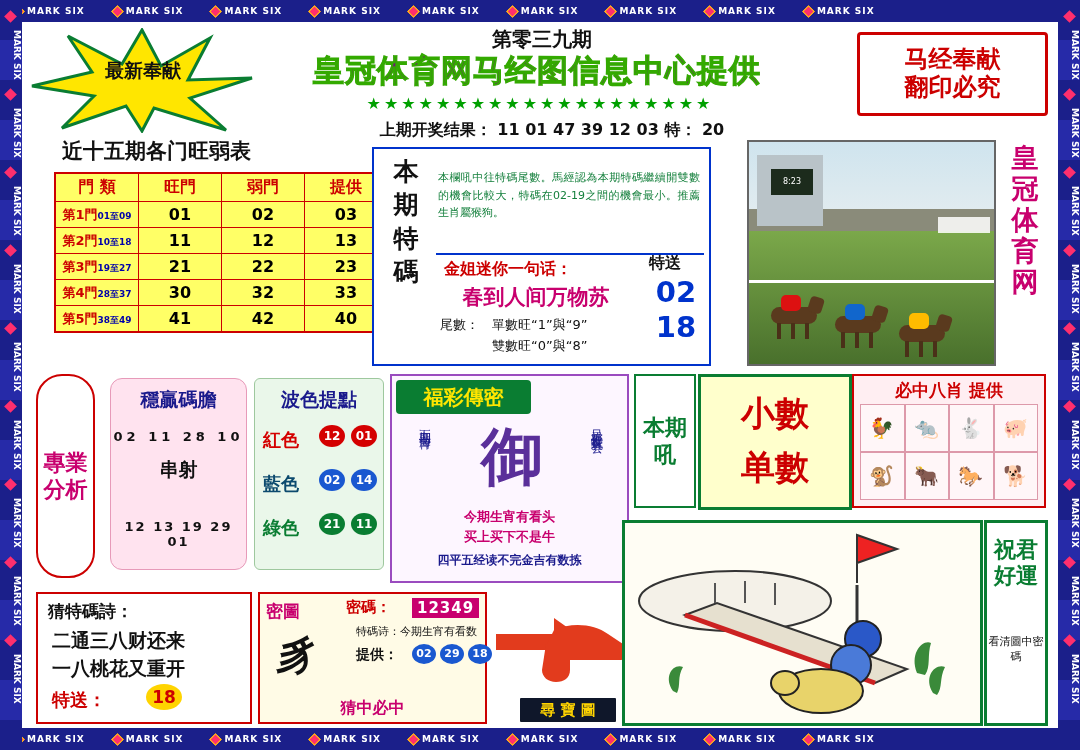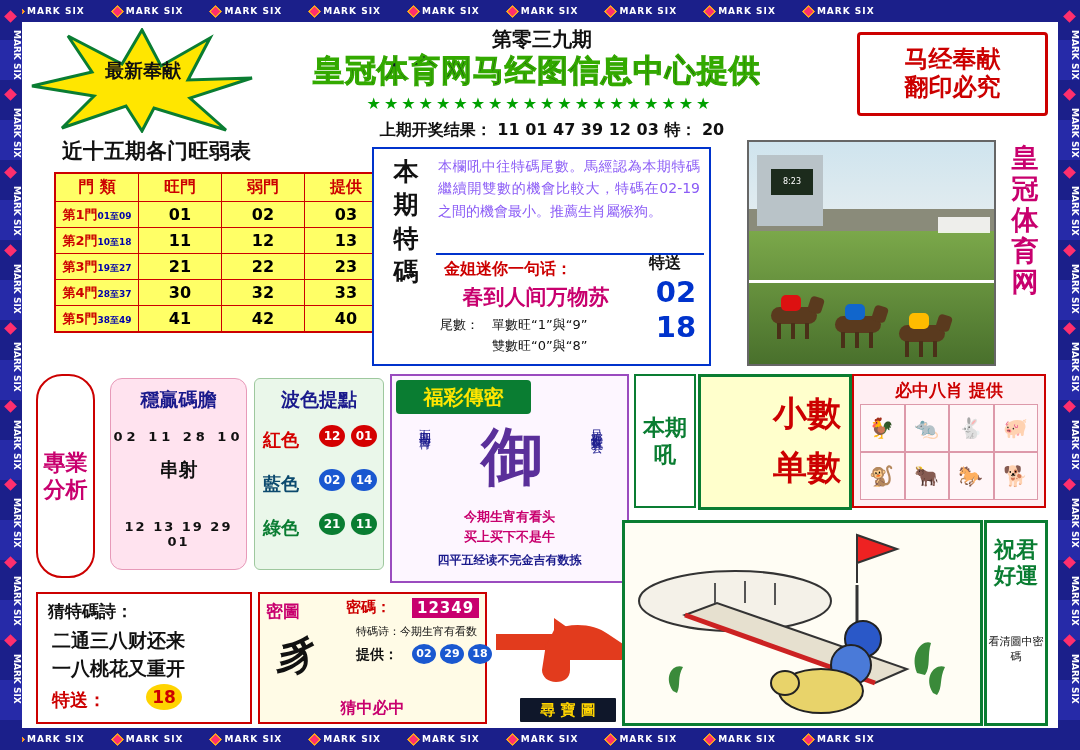--- a/index.html
+++ b/index.html
@@ -26,21 +26,21 @@
 
   
   .star-wrap{position:absolute;left:8px;top:6px;width:225px;height:105px;}
   .star{position:absolute;left:0;top:0;width:225px;height:105px;}
   .star-text{position:absolute;left:38px;top:30px;width:150px;text-align:center;
              color:#111;font-weight:bold;font-size:19px;
              font-family:"DejaVu Sans","Liberation Sans",sans-serif;}
   .issue{position:absolute;left:390px;top:4px;width:260px;text-align:center;
          font-size:20px;font-weight:bold;color:#111;}
   .bigtitle{position:absolute;left:235px;top:28px;width:560px;text-align:center;
-            font-size:31px;font-weight:bold;color:#0f172a;
+            font-size:31px;font-weight:bold;color:#701a75;
             -webkit-text-stroke:1px #3a0;letter-spacing:1px;}
   .stars{position:absolute;left:248px;top:72px;width:540px;text-align:center;
          color:#00a000;font-size:16px;letter-spacing:3px;}
   .lastres{position:absolute;left:300px;top:98px;width:460px;text-align:center;
            font-size:16px;font-weight:bold;color:#111;}
   .redbox{position:absolute;right:10px;top:10px;width:185px;height:78px;
           border:3px solid #cc0000;background:#fff;border-radius:4px;
           display:flex;flex-direction:column;align-items:center;justify-content:center;}
   .redbox div{font-size:24px;font-weight:bold;color:#c00;line-height:1.15;}
 
@@ -53,21 +53,21 @@
   table.mx th{width:82px;color:#c00;background:#ffff66;font-size:16px;}
   table.mx td.lbl{color:#c00;font-size:13px;width:82px;}
   table.mx td.val{color:#000;font-size:16px;width:82px;}
   .sup{font-size:9px;color:#00a;}
 
   
   .tm-panel{position:absolute;left:350px;top:125px;width:335px;height:215px;
             border:2px solid #0033cc;background:#fff;}
   .tm-left{position:absolute;left:4px;top:6px;width:56px;text-align:center;}
   .tm-left span{display:block;font-size:25px;font-weight:bold;color:#111;line-height:1.33;}
-  .tm-text{position:absolute;left:64px;top:6px;width:262px;font-size:14px;color:#8b5cf6;
+  .tm-text{position:absolute;left:64px;top:20px;width:262px;font-size:11px;color:#15803d;
            line-height:1.6;text-align:justify;}
   .tm-sep{position:absolute;left:62px;top:104px;width:268px;height:2px;background:#0033cc;}
   .tm-jin{position:absolute;left:70px;top:110px;font-size:16px;font-weight:bold;color:#c00;}
   .tm-poem{position:absolute;left:62px;top:134px;width:200px;text-align:center;
            font-size:21px;font-weight:bold;color:#c8006e;}
   .tm-wei{position:absolute;left:66px;top:166px;width:205px;font-size:13px;color:#111;line-height:1.6;}
   .tm-send{position:absolute;left:275px;top:104px;font-size:16px;font-weight:bold;color:#111;}
   .tm-nums{position:absolute;left:278px;top:126px;width:48px;}
   .tm-nums div{font-size:29px;font-weight:bold;color:#0033cc;text-align:center;line-height:1.2;}
 
@@ -129,21 +129,21 @@
          writing-mode:vertical-rl;line-height:1.5;letter-spacing:2px;}
   .fucai-b{position:absolute;left:0;width:100%;text-align:center;
          font-size:13px;color:#c8006e;font-weight:bold;}
 
   .benqi{position:absolute;left:612px;top:352px;width:58px;height:130px;
          border:2px solid #0a7d32;background:#fff;display:flex;align-items:center;justify-content:center;}
   .benqi span{font-size:22px;font-weight:bold;color:#0a7d32;line-height:1.25;text-align:center;}
   .xiaoshu{position:absolute;left:676px;top:352px;width:148px;height:130px;
          border:3px solid #0a7d32;background:#ffffcc;}
   .xiaoshu div{position:absolute;left:0;width:100%;text-align:center;
-         font-size:34px;font-weight:bold;color:#c00;padding-left:32px;}
+         font-size:34px;font-weight:bold;color:#c00;}
 
   .bazhong{position:absolute;left:830px;top:352px;width:190px;height:130px;
          border:2px solid #c00;background:#ffeef2;}
   .bz-title{position:absolute;left:0;top:3px;width:100%;text-align:center;
          font-size:17px;font-weight:bold;color:#c00;}
   .bz-grid{position:absolute;left:6px;top:28px;width:178px;height:96px;
          display:grid;grid-template-columns:repeat(4,1fr);grid-template-rows:repeat(2,1fr);}
   .bz-cell{border:1px solid #d9a;display:flex;align-items:center;justify-content:center;
          font-size:20px;background:#fff6f8;}
 

